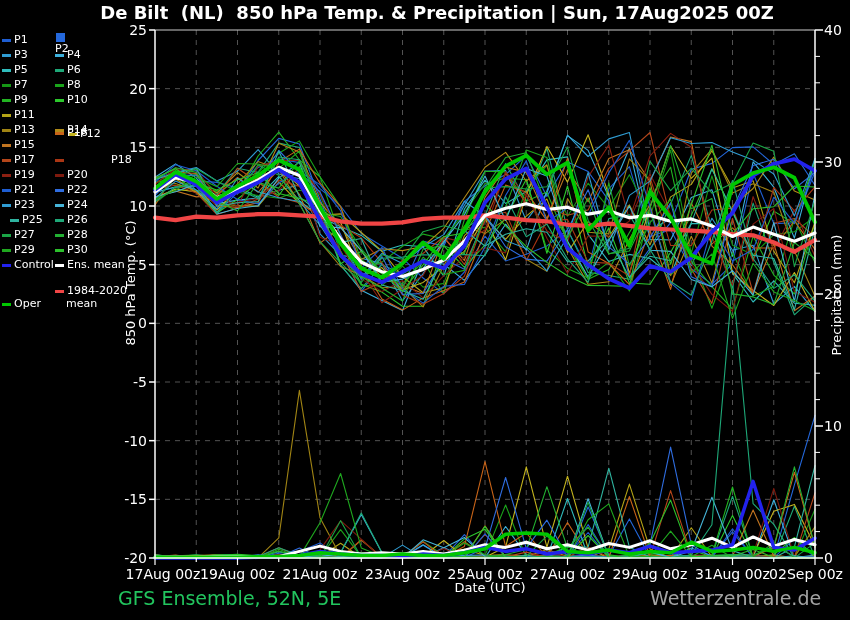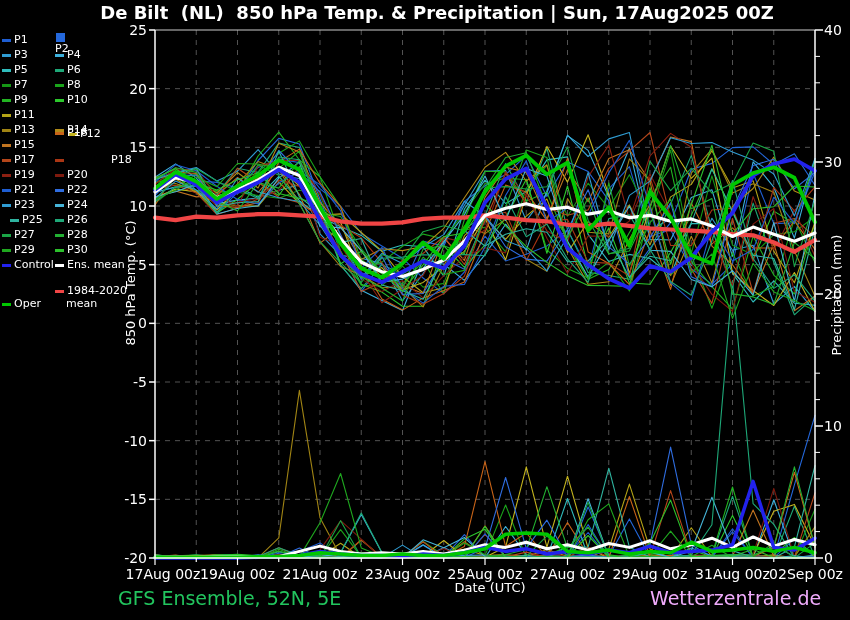--- a/index.html
+++ b/index.html
@@ -7,21 +7,21 @@
          font-family:"DejaVu Sans",sans-serif;color:#fff;}
   #title{position:absolute;left:0;top:2px;width:874px;text-align:center;
          font-size:18px;font-weight:bold;white-space:pre;color:#fff;}
   #legend{position:absolute;left:2px;top:0;width:150px;height:330px;font-size:11px;}
   .lg{position:absolute;display:flex;align-items:center;height:14px;line-height:14px;color:#fff;}
   .sw{display:inline-block;width:9px;height:3px;margin-right:3px;flex:0 0 9px;}
   .lb2{color:#fff;}
   #plot{position:absolute;left:0;top:0;}
   .footer{position:absolute;font-size:19px;color:#22c55e;}
   #footer-left{left:118px;top:587px;}
-  #footer-right{left:650px;top:587px;color:#f0abfc;}
+  #footer-right{left:650px;top:587px;color:#a3a3a3;}
 </style>
 </head>
 <body>
 
 <div id="stage">
   <div id="title">De Bilt  (NL)  850 hPa Temp. &amp; Precipitation | Sun, 17Aug2025 00Z</div>
   <div id="legend">
       <div class="lg" style="left: 0px; top: 33px;">
         <span class="sw" style="background: rgb(30, 94, 210);"></span>
         <span>P1</span>

